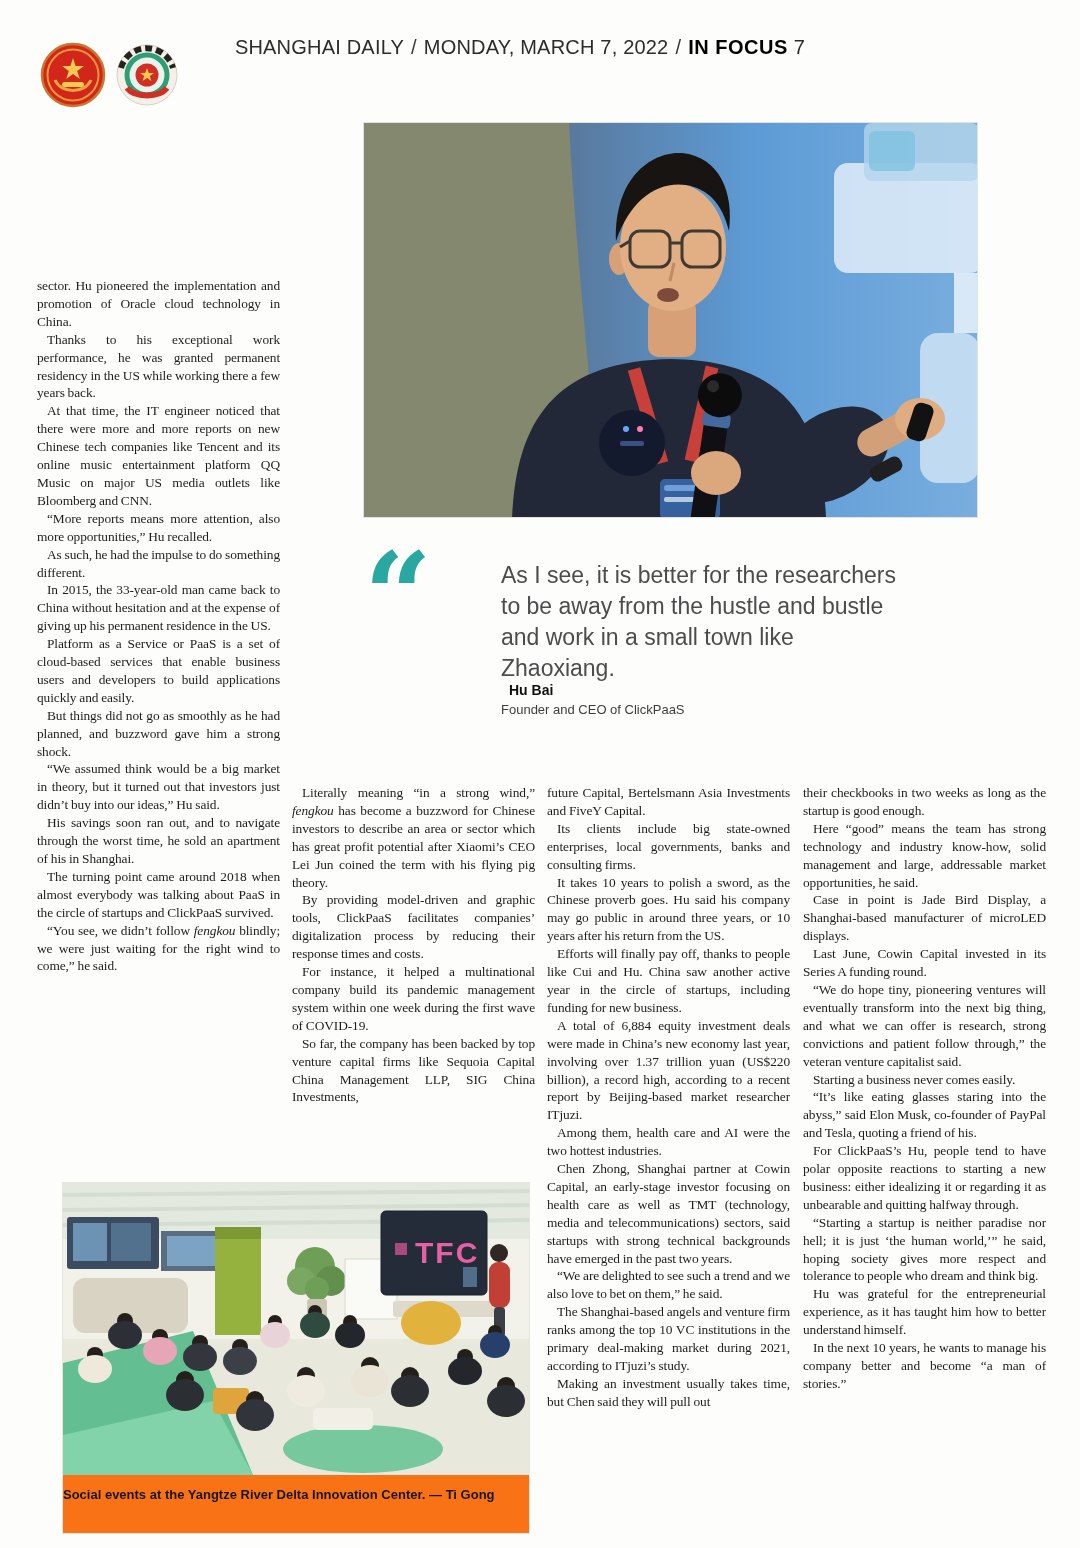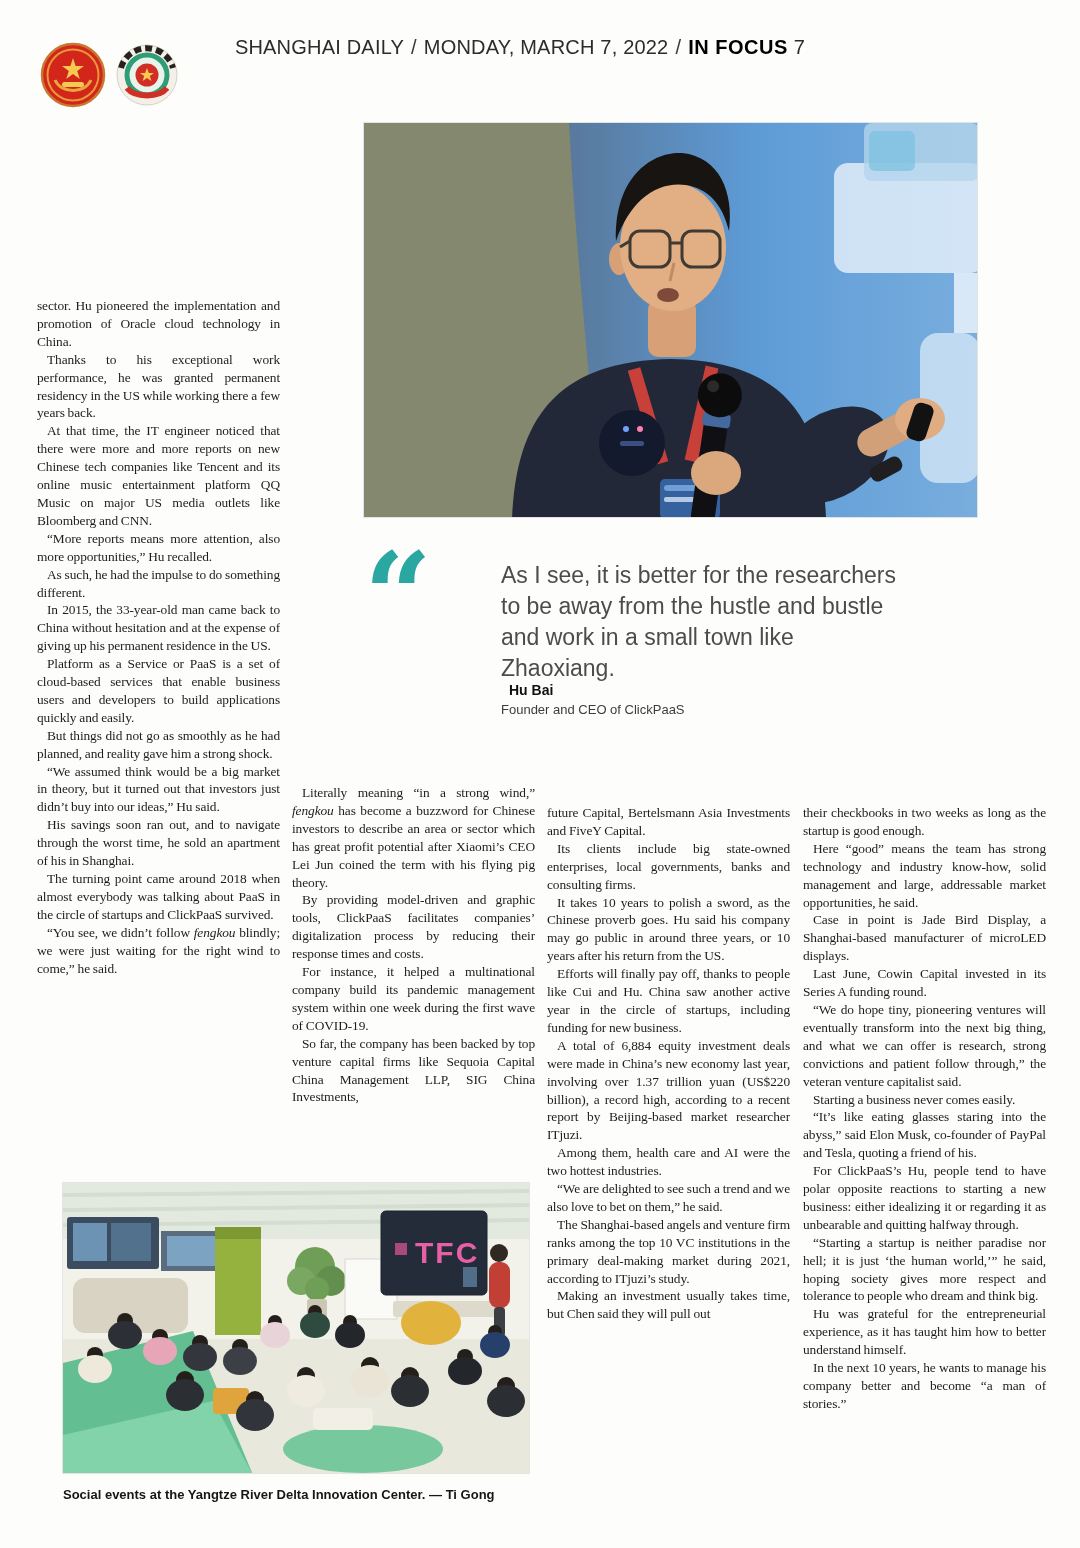--- a/index.html
+++ b/index.html
@@ -31,25 +31,25 @@
     font-family:"Liberation Sans",sans-serif;font-size:13px;color:#3d3d3d;text-align:center;}
 
   
   .col{position:absolute;width:243px;font-size:13.4px;line-height:17.9px;text-align:justify;
     color:#1d1d1d;letter-spacing:-.1px;word-spacing:-.4px;overflow:hidden;}
   .col-1{left:37px;top:277px;height:880px;}
   .col-2{left:292px;top:784px;height:392px;}
   .col-3{left:547px;top:784px;height:748px;}
   .col-4{left:803px;top:784px;height:748px;}
   .para{margin:0;text-indent:10px;}
-  .para.cont{text-indent:0;margin-top:20px;}
-
-  
-  .social-photo{position:absolute;left:62px;top:1182px;width:468px;height:292px;
-    border:1px solid #e4e4e0;box-sizing:border-box;overflow:hidden;background:#86efac;}
+  .para.cont{text-indent:0;}
+
+  
+  .social-photo{position:absolute;left:62px;top:1182px;width:468px;height:352px;
+    border:1px solid #e4e4e0;box-sizing:border-box;overflow:hidden;background:#f97316;}
   .photo-caption{position:absolute;left:63px;top:1487px;width:472px;
     font-family:"Liberation Sans",sans-serif;font-size:13px;font-weight:bold;color:#161616;}
 </style>
 </head>
 <body>
 
 <div class="page-header">
   <span>SHANGHAI DAILY</span><span class="sep">/</span><span>MONDAY, MARCH 7, 2022</span><span class="sep">/</span><span class="section">IN FOCUS</span><span class="pageno">7</span>
 </div>
 
@@ -136,39 +136,40 @@
 <div class="quote-author-title">Founder and CEO of ClickPaaS</div>
 
 <div class="col col-1">
     <p class="para cont">sector. Hu pioneered the implementation and promotion of Oracle cloud technology in China.</p>
     <p class="para">Thanks to his exceptional work performance, he was granted permanent residency in the US while working there a few years back.</p>
     <p class="para">At that time, the IT engineer noticed that there were more and more reports on new Chinese tech companies like Tencent and its online music entertainment platform QQ Music on major US media outlets like Bloomberg and CNN.</p>
     <p class="para">“More reports means more attention, also more opportunities,” Hu recalled.</p>
     <p class="para">As such, he had the impulse to do something different.</p>
     <p class="para">In 2015, the 33-year-old man came back to China without hesitation and at the expense of giving up his permanent residence in the US.</p>
     <p class="para">Platform as a Service or PaaS is a set of cloud-based services that enable business users and developers to build applications quickly and easily.</p>
-    <p class="para">But things did not go as smoothly as he had planned, and reality gave him a strong shock.</p>
+    <p class="para">But things did not go as smoothly as he had planned, and buzzword gave him a strong shock.</p>
     <p class="para">“We assumed think would be a big market in theory, but it turned out that investors just didn’t buy into our ideas,” Hu said.</p>
     <p class="para">His savings soon ran out, and to navigate through the worst time, he sold an apartment of his in Shanghai.</p>
     <p class="para">The turning point came around 2018 when almost everybody was talking about PaaS in the circle of startups and ClickPaaS survived.</p>
     <p class="para">“You see, we didn’t follow <i>fengkou</i> blindly; we were just waiting for the right wind to come,” he said.</p>
   </div>
 <div class="col col-2">
     <p class="para">Literally meaning “in a strong wind,” <i>fengkou</i> has become a buzzword for Chinese investors to describe an area or sector which has great profit potential after Xiaomi’s CEO Lei Jun coined the term with his flying pig theory.</p>
     <p class="para">By providing model-driven and graphic tools, ClickPaaS facilitates companies’ digitalization process by reducing their response times and costs.</p>
     <p class="para">For instance, it helped a multinational company build its pandemic management system within one week during the first wave of COVID-19.</p>
     <p class="para">So far, the company has been backed by top venture capital firms like Sequoia Capital China Management LLP, SIG China Investments,</p>
   </div>
 <div class="col col-3">
     <p class="para cont">future Capital, Bertelsmann Asia Investments and FiveY Capital.</p>
     <p class="para">Its clients include big state-owned enterprises, local governments, banks and consulting firms.</p>
     <p class="para">It takes 10 years to polish a sword, as the Chinese proverb goes. Hu said his company may go public in around three years, or 10 years after his return from the US.</p>
     <p class="para">Efforts will finally pay off, thanks to people like Cui and Hu. China saw another active year in the circle of startups, including funding for new business.</p>
     <p class="para">A total of 6,884 equity investment deals were made in China’s new economy last year, involving over 1.37 trillion yuan (US$220 billion), a record high, according to a recent report by Beijing-based market researcher ITjuzi.</p>
     <p class="para">Among them, health care and AI were the two hottest industries.</p>
+    <p class="para">Chen Zhong, Shanghai partner at Cowin Capital, an early-stage investor focusing on health care as well as TMT (technology, media and telecommunications) sectors, said startups with strong technical backgrounds have emerged in the past two years.</p>
     <p class="para">“We are delighted to see such a trend and we also love to bet on them,” he said.</p>
     <p class="para">The Shanghai-based angels and venture firm ranks among the top 10 VC institutions in the primary deal-making market during 2021, according to ITjuzi’s study.</p>
     <p class="para">Making an investment usually takes time, but Chen said they will pull out</p>
   </div>
 <div class="col col-4">
     <p class="para cont">their checkbooks in two weeks as long as the startup is good enough.</p>
     <p class="para">Here “good” means the team has strong technology and industry know-how, solid management and large, addressable market opportunities, he said.</p>
     <p class="para">Case in point is Jade Bird Display, a Shanghai-based manufacturer of microLED displays.</p>
     <p class="para">Last June, Cowin Capital invested in its Series A funding round.</p>
     <p class="para">“We do hope tiny, pioneering ventures will eventually transform into the next big thing, and what we can offer is research, strong convictions and patient follow through,” the veteran venture capitalist said.</p>

